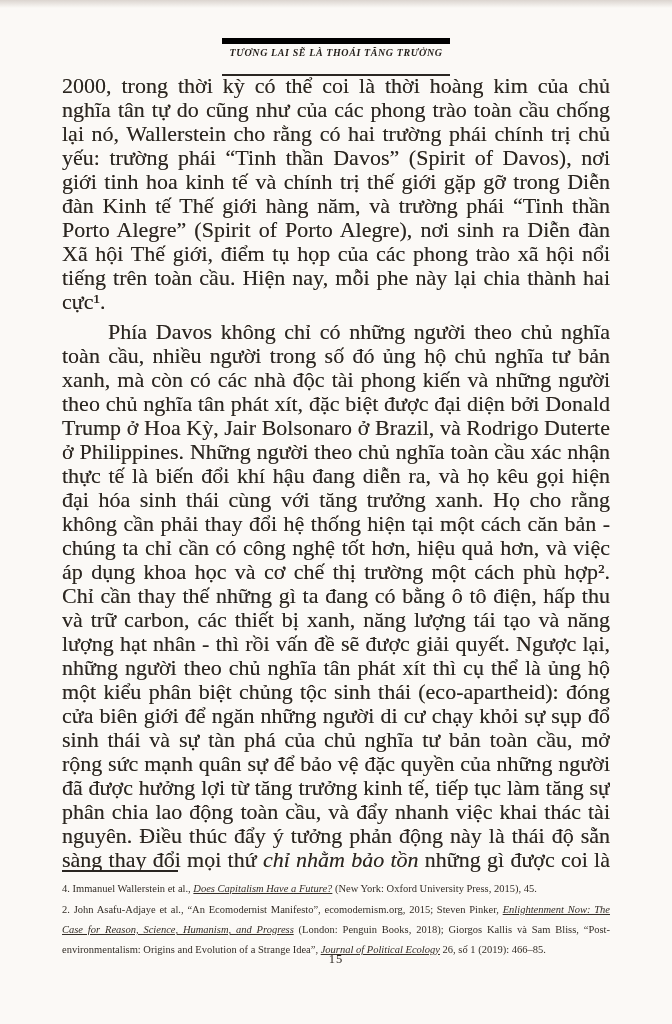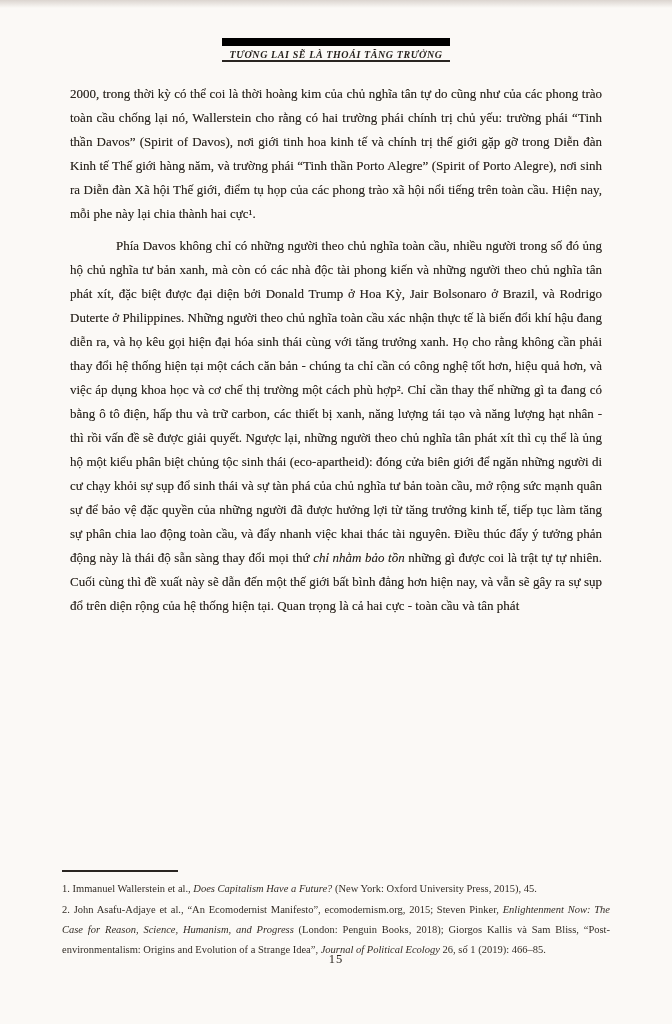--- a/index.html
+++ b/index.html
@@ -26,41 +26,41 @@
   }
   .running-header {
     position: absolute;
     top: 38px;
     left: 0; right: 0;
     display: flex;
     justify-content: center;
   }
   .running-title {
     display: inline-block;
-    border-top: 8px solid #000000;
+    border-top: 6px solid #000000;
     border-bottom: 2px solid #2a2622;
-    padding: 3px 7px 0 7px;
+    padding: 3px 7px 16px 7px;
     font-size: 10px;
     font-weight: bold;
     font-style: italic;
     letter-spacing: 0.6px;
     color: #241f1a;
     white-space: nowrap;
   }
   .text-block {
     position: absolute;
     top: 74px;
     left: 62px;
     width: 548px;
     height: 798px;
     overflow: hidden;
   }
   .para {
-    margin: 8px;
-    font-size: 13px;
+    margin: 0;
+    font-size: 22px;
     line-height: 24px;
     text-align: justify;
     text-shadow: 0 0 0.4px rgba(60,50,40,0.5);
   }
   .para.indent {
     margin-top: 6px;
     text-indent: 46px;
   }
   .para i { }
   .footnote-area {
@@ -75,21 +75,21 @@
     background: #2a2622;
     margin-bottom: 7px;
   }
   .footnote {
     margin: 0 0 1px 0;
     font-size: 10.5px;
     line-height: 20px;
     text-align: justify;
     color: #332d26;
   }
-  .footnote i { font-style: italic; }
+  .footnote i { font-style: italic; text-decoration: underline; }
   .page-number {
     position: absolute;
     top: 952px;
     left: 0; right: 0;
     text-align: center;
     font-size: 12.5px;
     color: #2b2620;
     letter-spacing: 1px;
   }
 </style>
@@ -104,19 +104,19 @@
     <span class="running-title">TƯƠNG LAI SẼ LÀ THOÁI TĂNG TRƯỞNG</span>
   </header>
 
   <main class="text-block">
     <p class="para">2000, trong thời kỳ có thể coi là thời hoàng kim của chủ nghĩa tân tự do cũng như của các phong trào toàn cầu chống lại nó, Wallerstein cho rằng có hai trường phái chính trị chủ yếu: trường phái “Tinh thần Davos” (Spirit of Davos), nơi giới tinh hoa kinh tế và chính trị thế giới gặp gỡ trong Diễn đàn Kinh tế Thế giới hàng năm, và trường phái “Tinh thần Porto Alegre” (Spirit of Porto Alegre), nơi sinh ra Diễn đàn Xã hội Thế giới, điểm tụ họp của các phong trào xã hội nổi tiếng trên toàn cầu. Hiện nay, mỗi phe này lại chia thành hai cực¹.</p>
     <p class="para indent"><span>Phía Davos không chỉ có những người theo chủ nghĩa toàn cầu, nhiều người trong số đó ủng hộ chủ nghĩa tư bản xanh, mà còn có các nhà độc tài phong kiến và những người theo chủ nghĩa tân phát xít, đặc biệt được đại diện bởi Donald Trump ở Hoa Kỳ, Jair Bolsonaro ở Brazil, và Rodrigo Duterte ở Philippines. Những người theo chủ nghĩa toàn cầu xác nhận thực tế là biến đổi khí hậu đang diễn ra, và họ kêu gọi hiện đại hóa sinh thái cùng với tăng trưởng xanh. Họ cho rằng không cần phải thay đổi hệ thống hiện tại một cách căn bản - chúng ta chỉ cần có công nghệ tốt hơn, hiệu quả hơn, và việc áp dụng khoa học và cơ chế thị trường một cách phù hợp². Chỉ cần thay thế những gì ta đang có bằng ô tô điện, hấp thu và trữ carbon, các thiết bị xanh, năng lượng tái tạo và năng lượng hạt nhân - thì rồi vấn đề sẽ được giải quyết. Ngược lại, những người theo chủ nghĩa tân phát xít thì cụ thể là ủng hộ một kiểu phân biệt chủng tộc sinh thái (eco-apartheid): đóng cửa biên giới để ngăn những người di cư chạy khỏi sự sụp đổ sinh thái và sự tàn phá của chủ nghĩa tư bản toàn cầu, mở rộng sức mạnh quân sự để bảo vệ đặc quyền của những người đã được hưởng lợi từ tăng trưởng kinh tế, tiếp tục làm tăng sự phân chia lao động toàn cầu, và đẩy nhanh việc khai thác tài nguyên. Điều thúc đẩy ý tưởng phản động này là thái độ sẵn sàng thay đổi mọi thứ </span><i>chỉ nhằm bảo tồn</i><span> những gì được coi là trật tự tự nhiên. Cuối cùng thì đề xuất này sẽ dẫn đến một thế giới bất bình đẳng hơn hiện nay, và vẫn sẽ gây ra sự sụp đổ trên diện rộng của hệ thống hiện tại. Quan trọng là cả hai cực - toàn cầu và tân phát</span></p>
   </main>
 
   <footer class="footnote-area">
     <div class="footnote-rule"></div>
-    <p class="footnote"><span>1. Immanuel Wallerstein et al., </span><i>Does Capitalism Have a Future?</i><span> (New York: Oxford University Press, 2015), 45.</span></p>
+    <p class="footnote"><span>4. Immanuel Wallerstein et al., </span><i>Does Capitalism Have a Future?</i><span> (New York: Oxford University Press, 2015), 45.</span></p>
     <p class="footnote"><span>2. John Asafu-Adjaye et al., “An Ecomodernist Manifesto”, ecomodernism.org, 2015; Steven Pinker, </span><i>Enlightenment Now: The Case for Reason, Science, Humanism, and Progress</i><span> (London: Penguin Books, 2018); Giorgos Kallis và Sam Bliss, “Post-environmentalism: Origins and Evolution of a Strange Idea”, </span><i>Journal of Political Ecology</i><span> 26, số 1 (2019): 466–85.</span></p>
   </footer>
 
   <div class="page-number">15</div>
 
 </div>
 
 </body></html>

